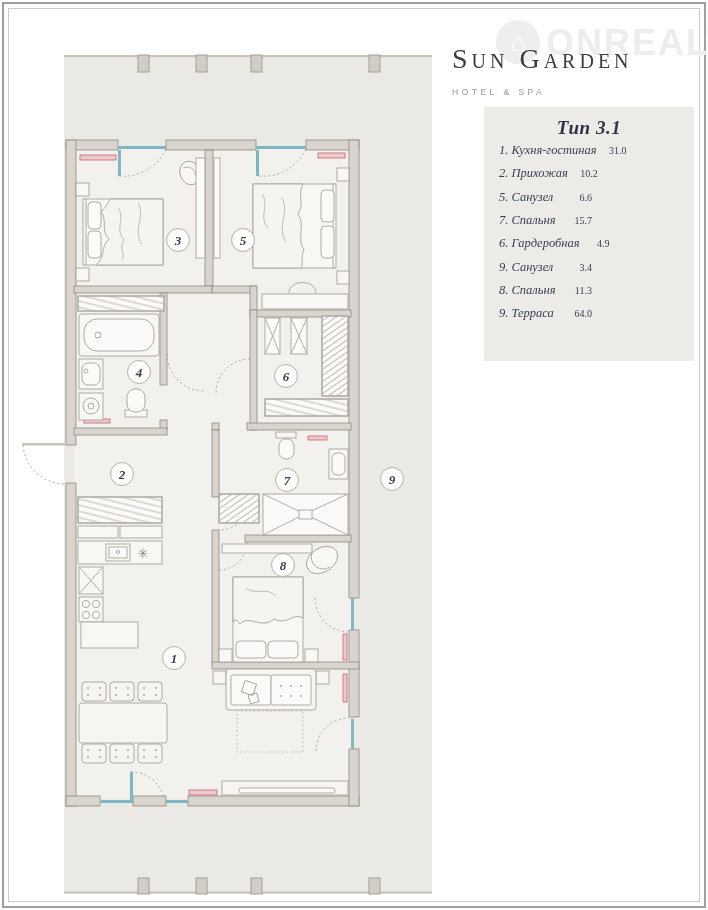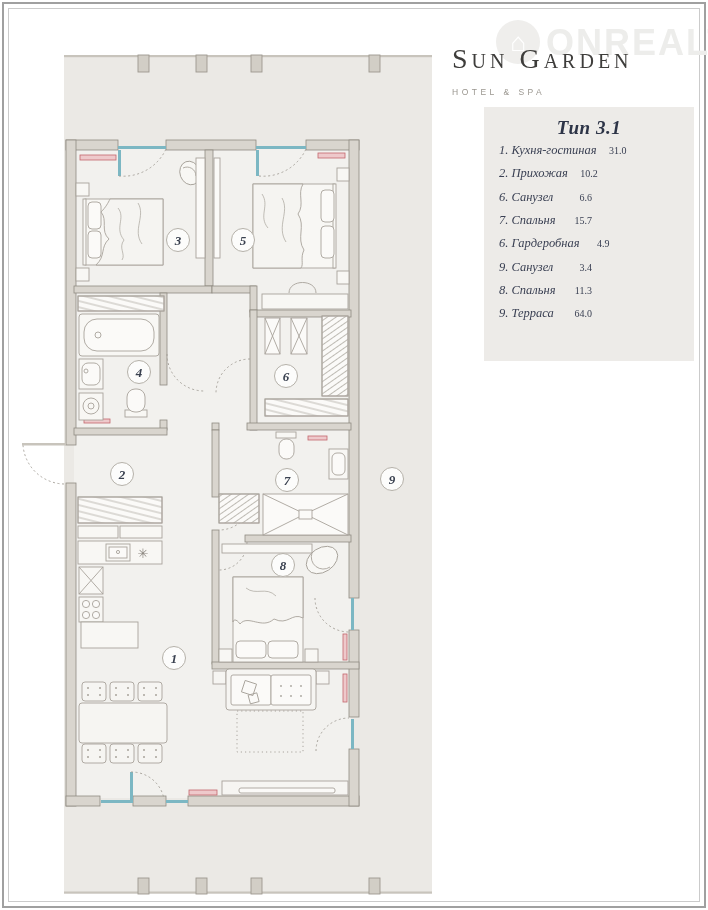--- a/index.html
+++ b/index.html
@@ -56,21 +56,21 @@
     <div class="legend-rows">
       <div class="legend-row">
           <span class="lbl">1. Кухня-гостиная</span>
           <span class="val">31.0</span>
         </div>
       <div class="legend-row">
           <span class="lbl">2. Прихожая</span>
           <span class="val">10.2</span>
         </div>
       <div class="legend-row">
-          <span class="lbl">6. Санузел</span>
+          <span class="lbl">5. Санузел</span>
           <span class="val">6.6</span>
         </div>
       <div class="legend-row">
           <span class="lbl">7. Спальня</span>
           <span class="val">15.7</span>
         </div>
       <div class="legend-row">
           <span class="lbl">6. Гардеробная</span>
           <span class="val">4.9</span>
         </div>

